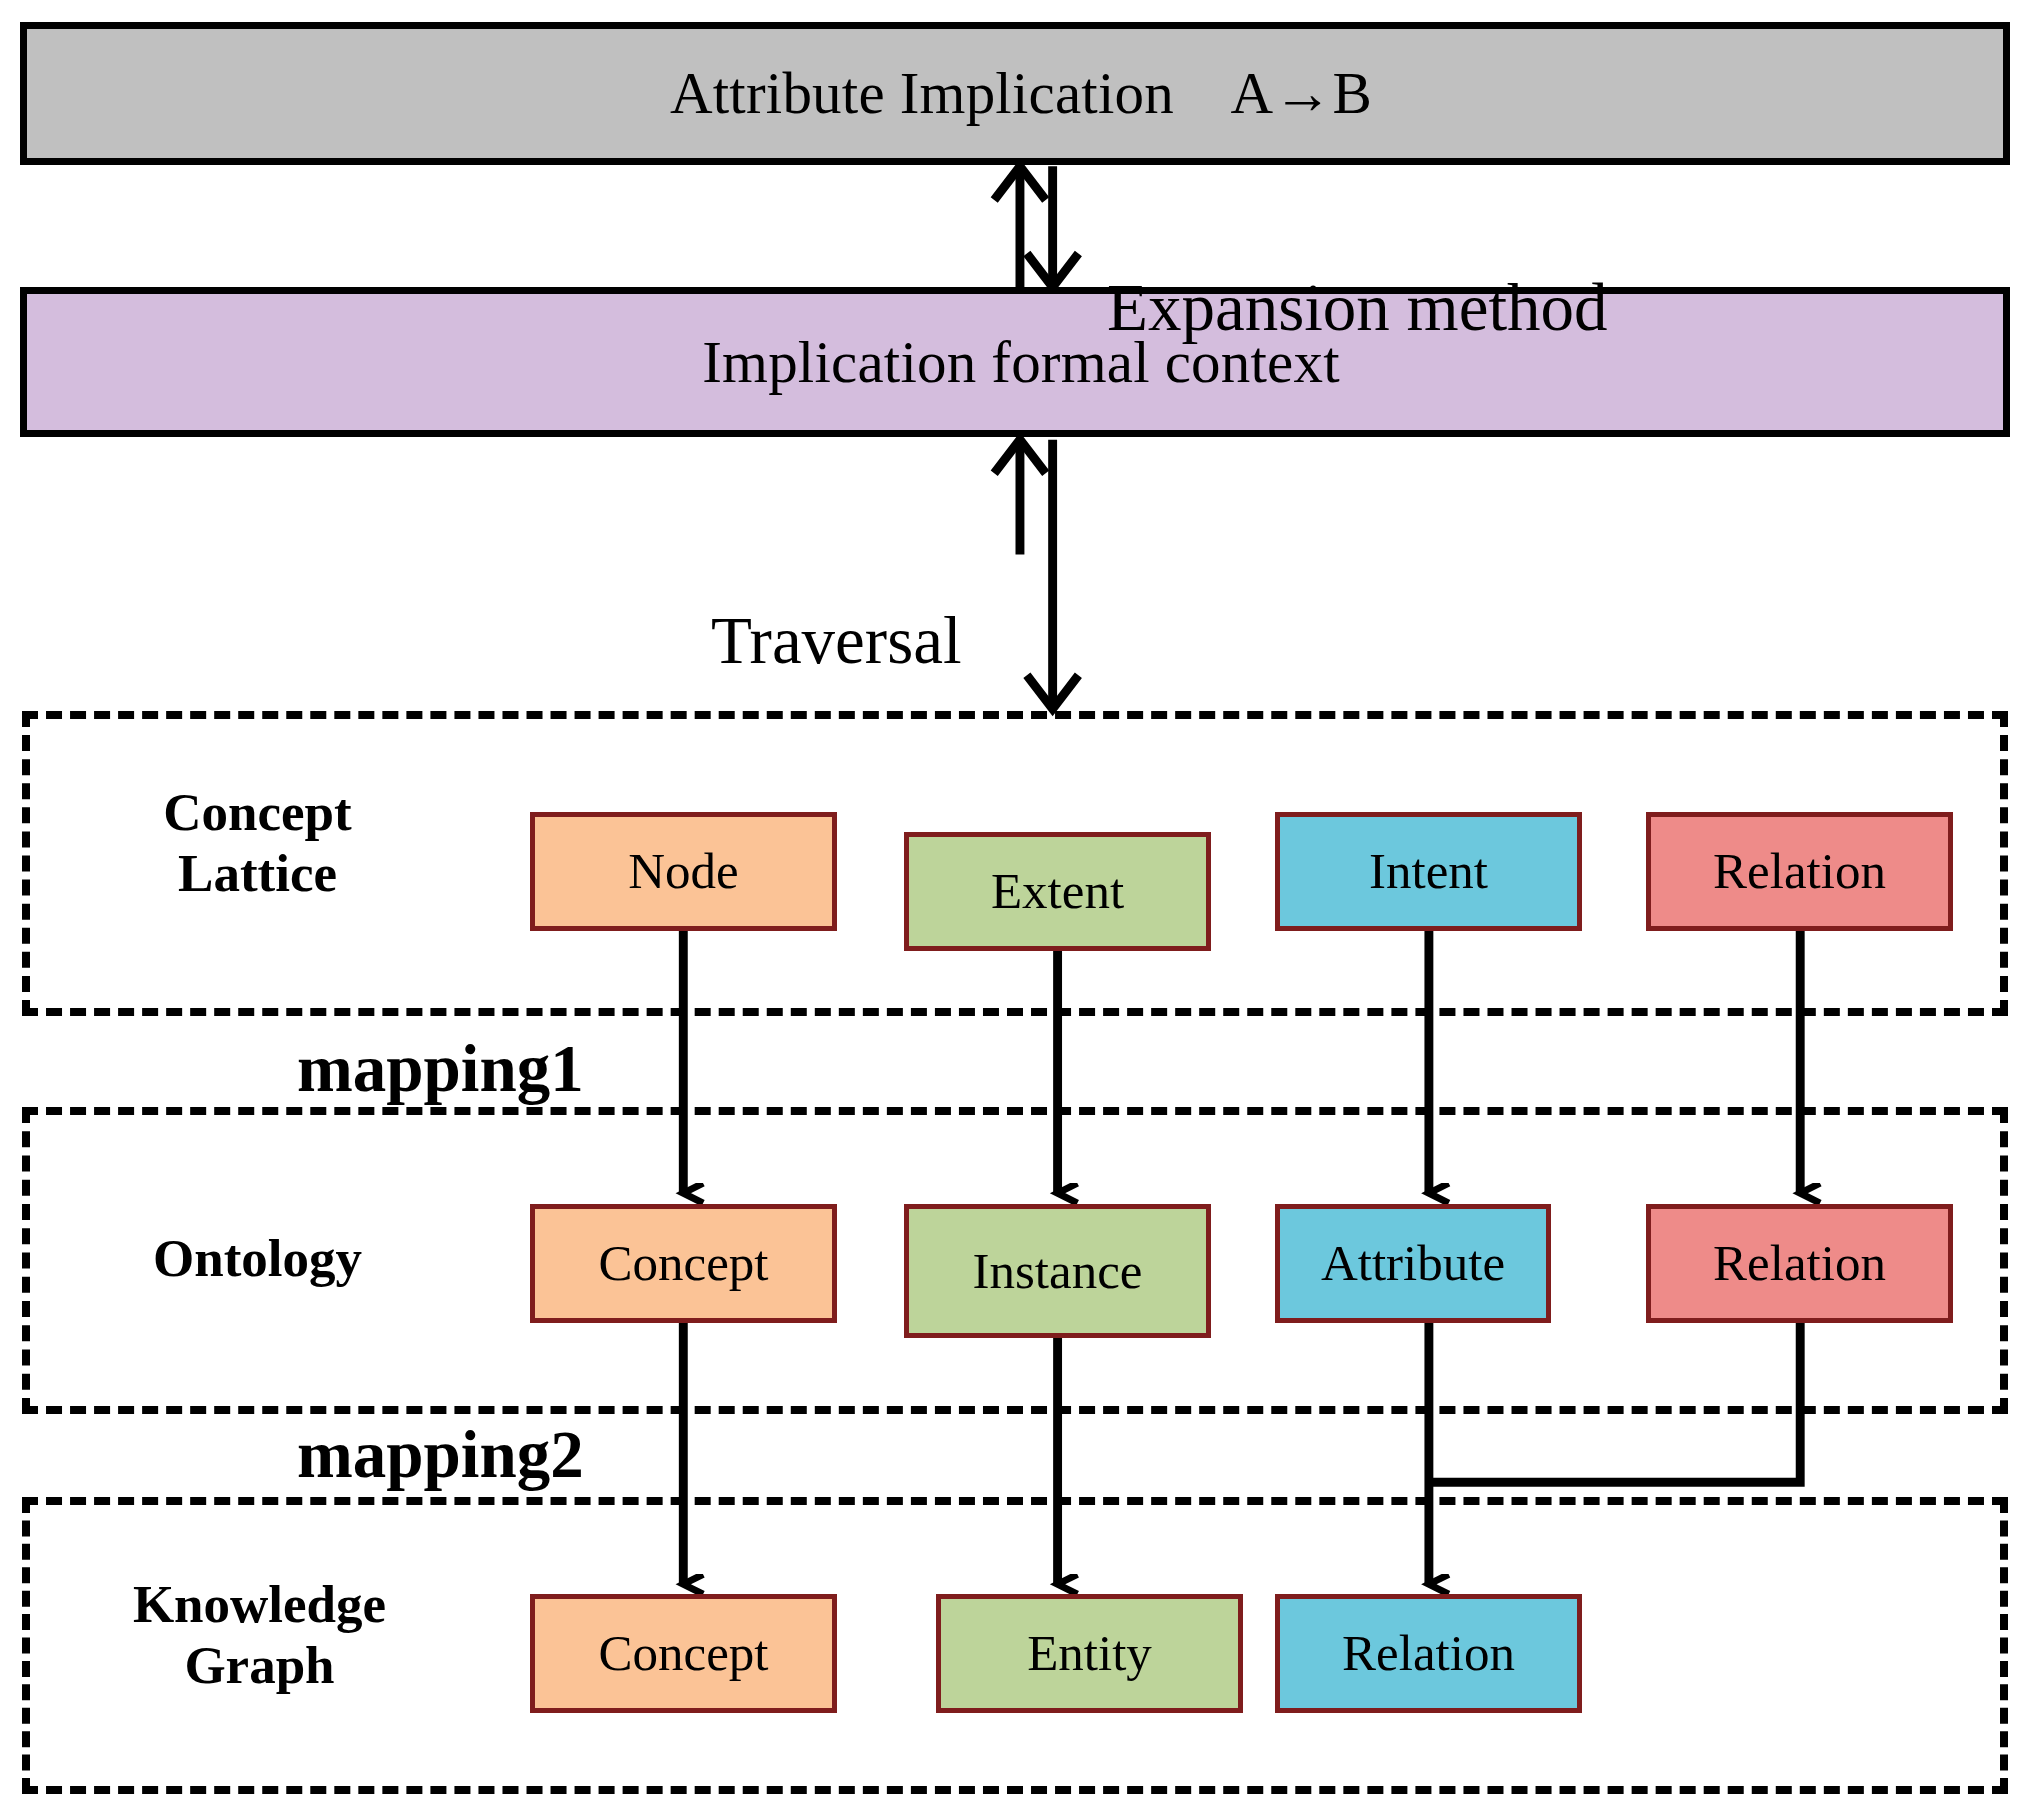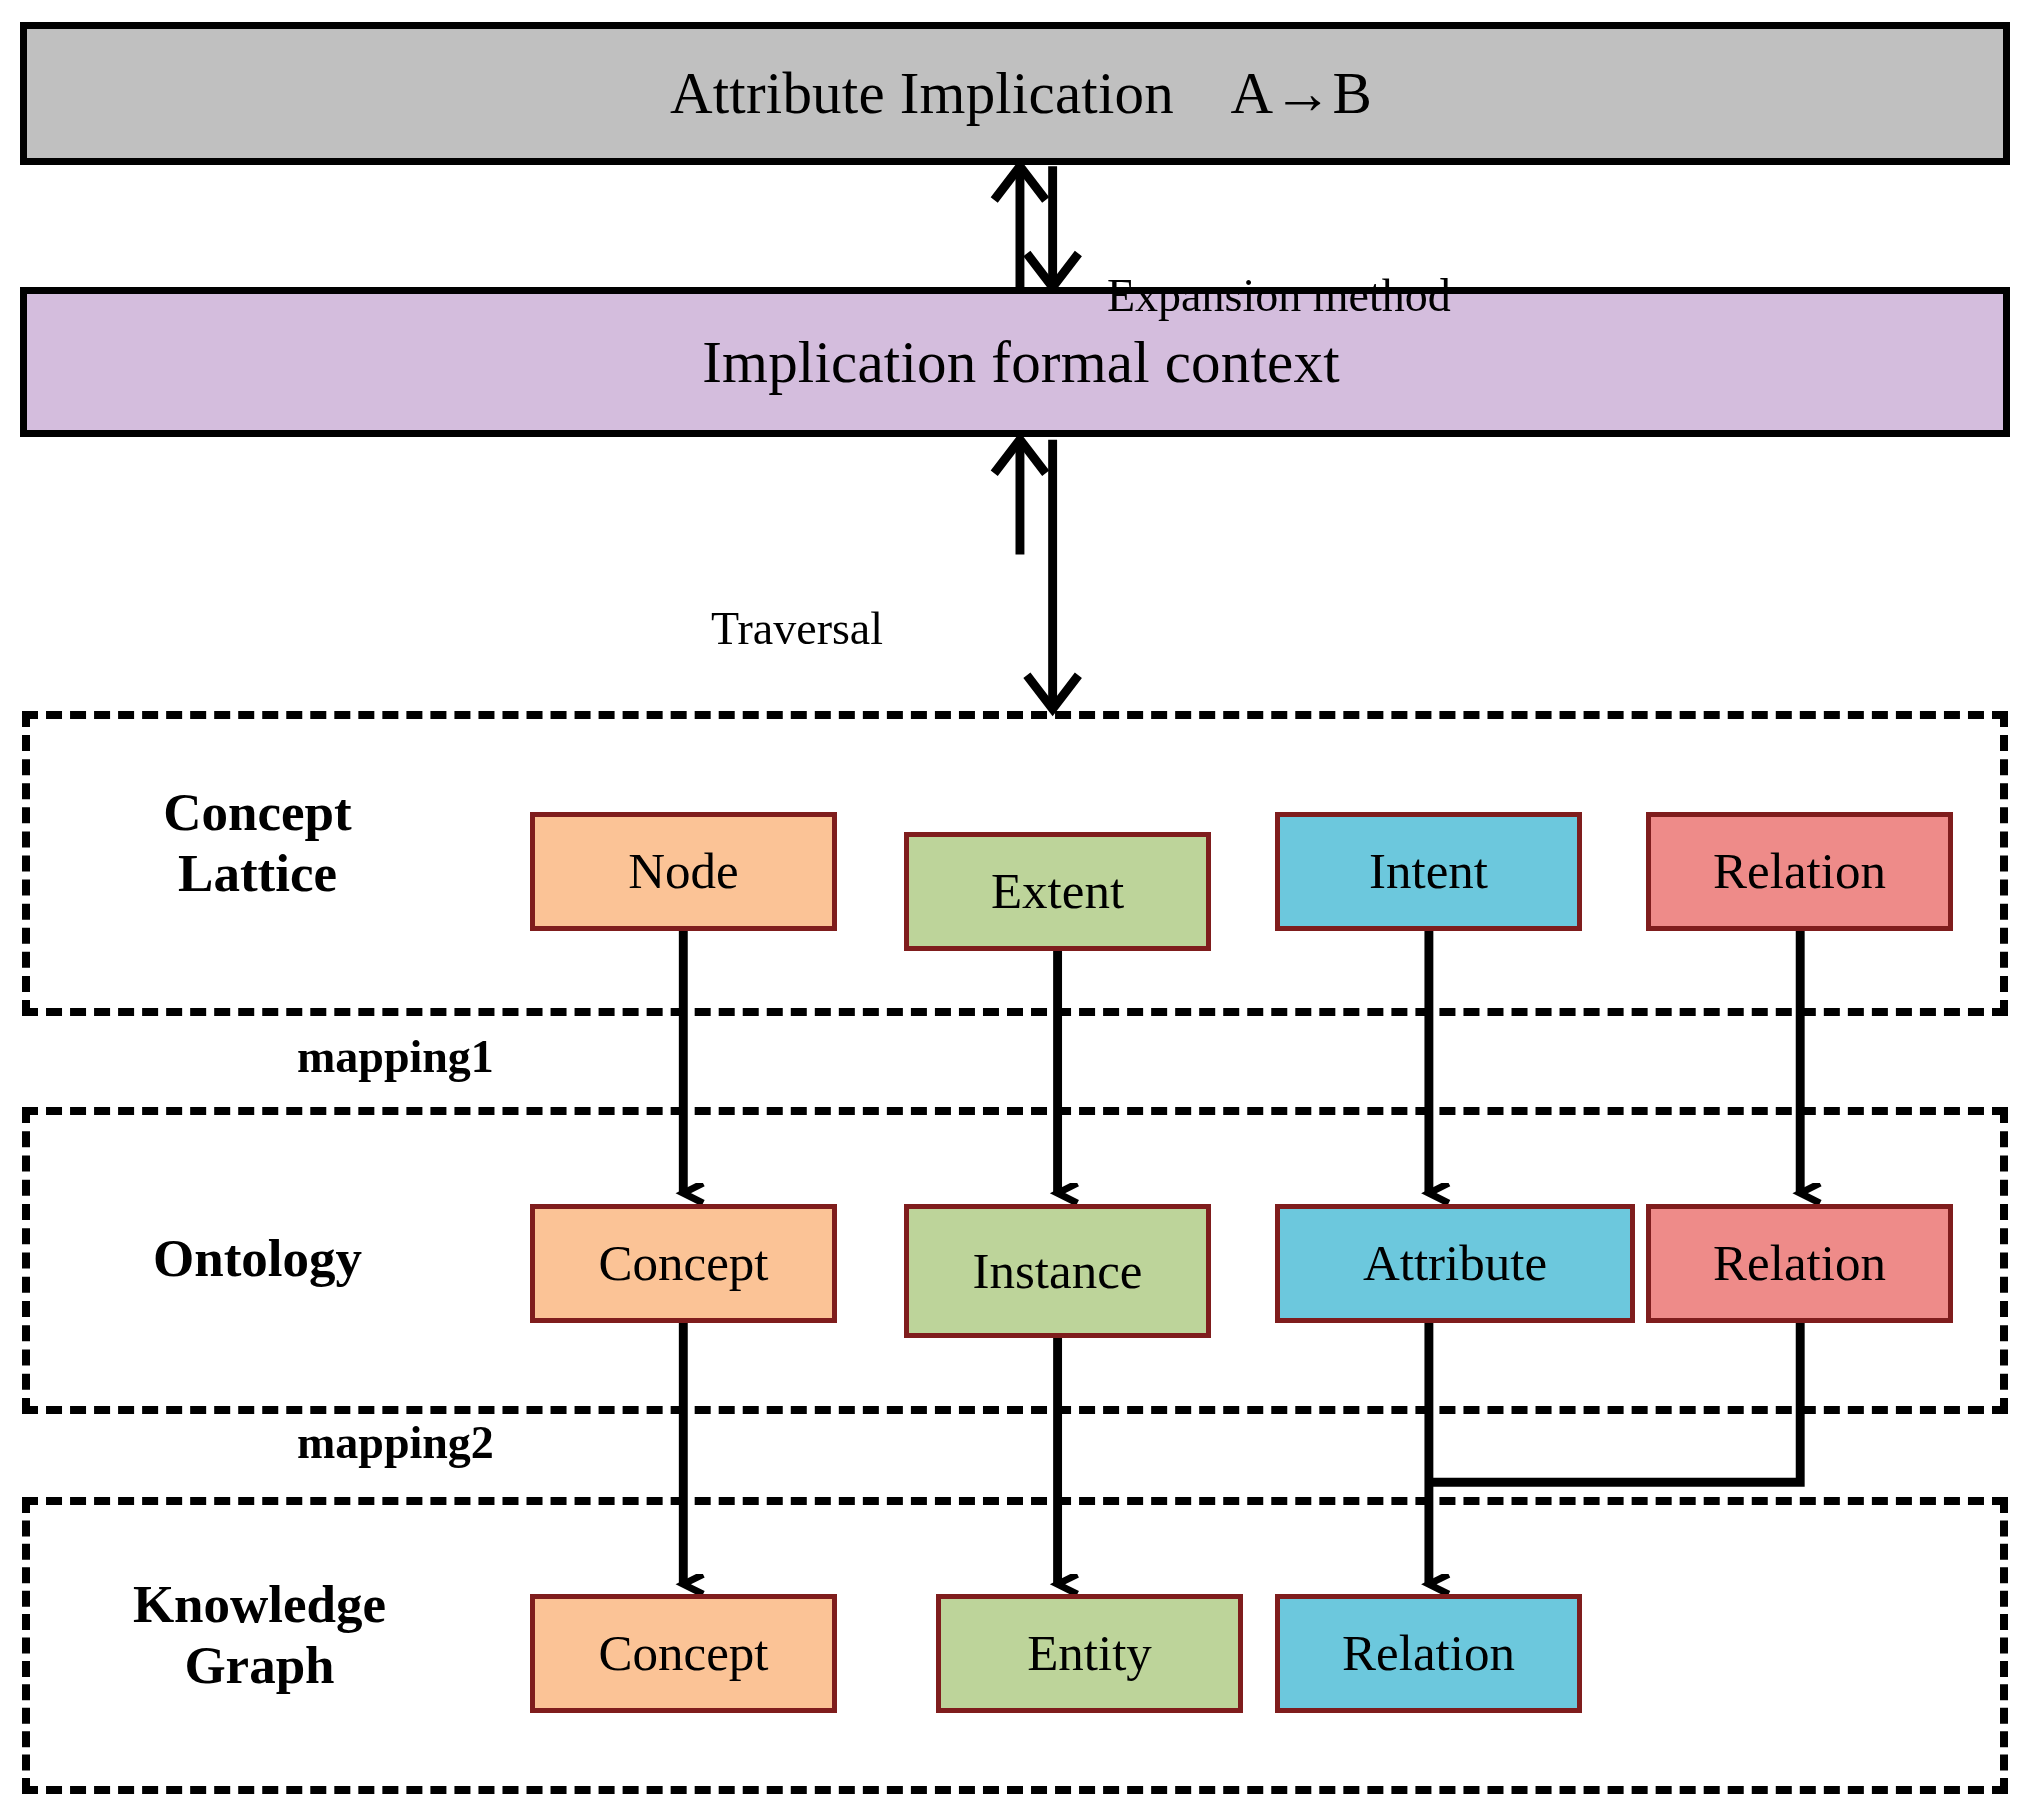--- a/index.html
+++ b/index.html
@@ -50,21 +50,21 @@
     font-family:"Liberation Serif","DejaVu Serif",serif;
     white-space:nowrap;
   }
   .c-orange{background:#fbc396;}
   .c-green {background:#bdd49a;}
   .c-blue  {background:#6cc8dd;}
   .c-red   {background:#ee8b89;}
 
   
   .edge-label{
-    position:absolute;font-size:46px;color:#000;white-space:nowrap;
+    position:absolute;font-size:67px;color:#000;white-space:nowrap;
     font-family:"Liberation Serif","DejaVu Serif",serif;
   }
   .edge-label.bold{font-weight:bold;}
   #lbl-expansion{left:1107px;top:269px;}
   #lbl-traversal{left:711px;top:602px;}
   #lbl-mapping1{left:297px;top:1030px;}
   #lbl-mapping2{left:297px;top:1416px;}
 
   #wires{position:absolute;left:0;top:0;width:2031px;height:1812px;pointer-events:none;}
 </style>
@@ -163,21 +163,21 @@
   <div class="node c-red" style="left:1646px;top:812px;width:307px;height:119px;">
     <span>Relation</span>
   </div>
 
   <div class="node c-orange" style="left:530px;top:1204px;width:307px;height:119px;">
     <span>Concept</span>
   </div>
   <div class="node c-green" style="left:904px;top:1204px;width:307px;height:134px;">
     <span>Instance</span>
   </div>
-  <div class="node c-blue" style="left:1275px;top:1204px;width:360px;height:119px;align-items:center;">
+  <div class="node c-blue" style="left:1275px;top:1204px;width:276px;height:119px;align-items:center;">
     <span>Attribute</span>
   </div>
   <div class="node c-red" style="left:1646px;top:1204px;width:307px;height:119px;">
     <span>Relation</span>
   </div>
 
   <div class="node c-orange" style="left:530px;top:1594px;width:307px;height:119px;">
     <span>Concept</span>
   </div>
   <div class="node c-green" style="left:904px;top:1594px;width:307px;height:119px;margin-left:32px;">

